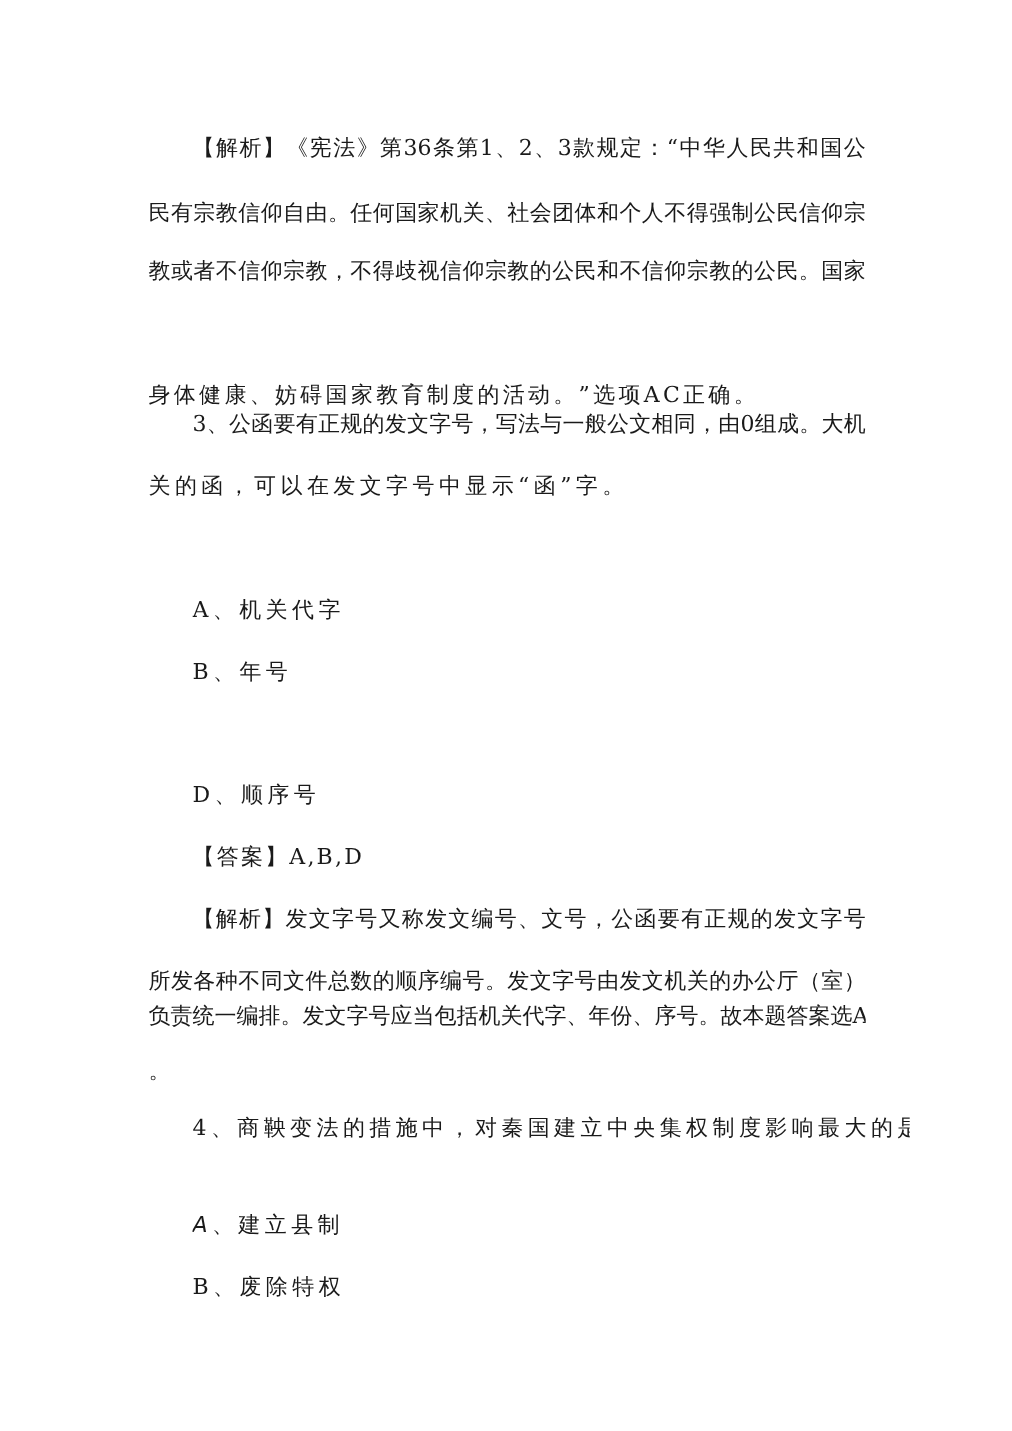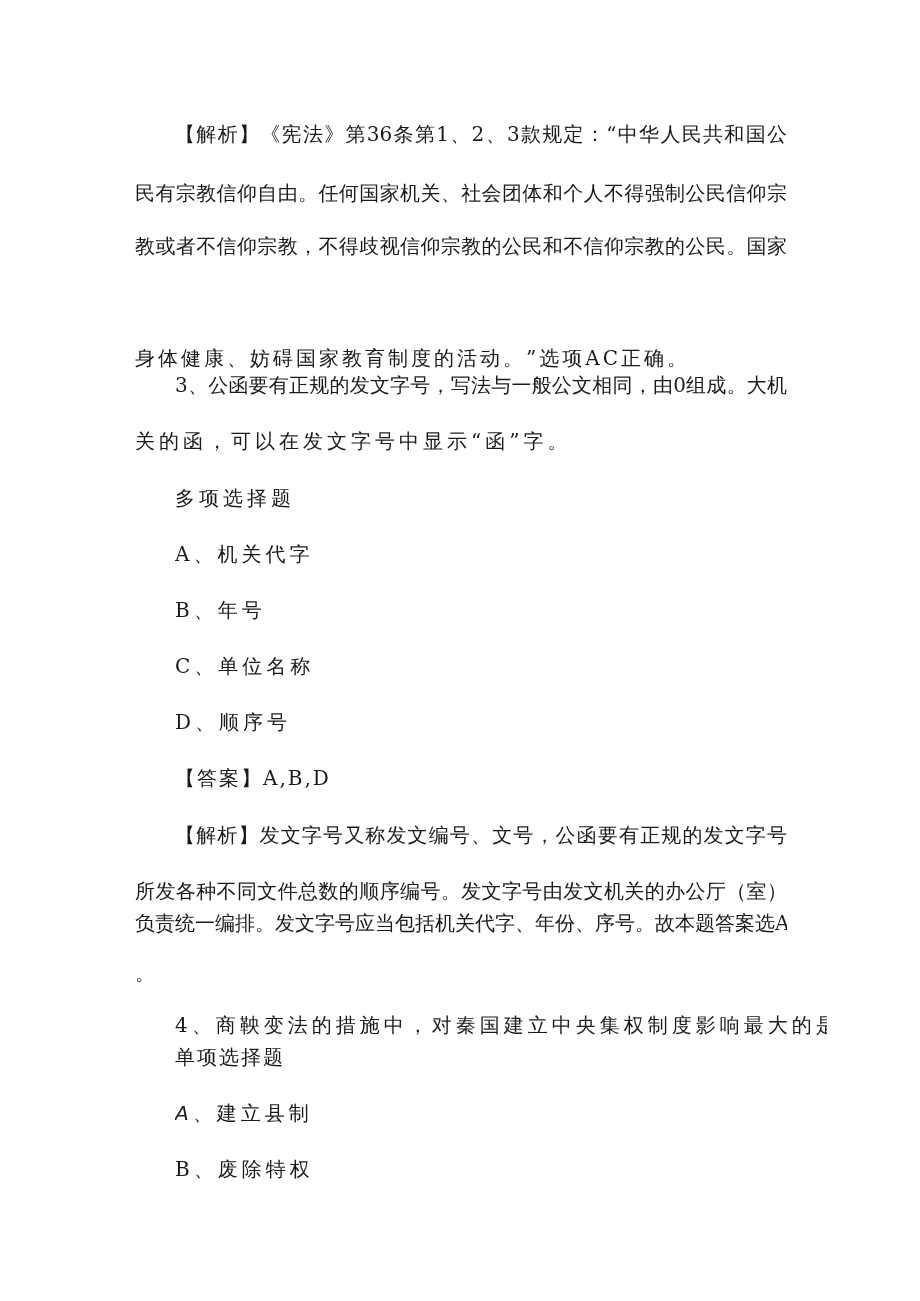--- a/index.html
+++ b/index.html
@@ -51,33 +51,30 @@
 <div class="page">
 
   <div class="line indent justify" style="top:121px;">【解析】《宪法》第36条第1、2、3款规定：“中华人民共和国公</div>
   <div class="line justify" style="top:180px;">民有宗教信仰自由。任何国家机关、社会团体和个人不得强制公民信仰宗</div>
   <div class="line justify" style="top:233px;">教或者不信仰宗教，不得歧视信仰宗教的公民和不信仰宗教的公民。国家</div>
   <div class="line" style="top:345px; letter-spacing:3px;">身体健康、妨碍国家教育制度的活动。”选项AC正确。</div>
 
   <div class="line indent justify" style="top:372px;">3、公函要有正规的发文字号，写法与一般公文相同，由0组成。大机</div>
   <div class="line" style="top:428px; letter-spacing:4px;">关的函，可以在发文字号中显示“函”字。</div>
 
-  <div class="line opt" style="top:485px; letter-spacing:4px;">多项选择题</div>
 
   <div class="line opt" style="top:541px; letter-spacing:4px;">A、机关代字</div>
   <div class="line opt" style="top:597px; letter-spacing:4px;">B、年号</div>
-  <div class="line opt" style="top:653px; letter-spacing:4px;">C、单位名称</div>
   <div class="line opt" style="top:709px; letter-spacing:4px;">D、顺序号</div>
 
   <div class="line opt" style="top:765px; letter-spacing:2px;">【答案】A,B,D</div>
 
   <div class="line indent justify" style="top:822px;">【解析】发文字号又称发文编号、文号，公函要有正规的发文字号</div>
   <div class="line justify" style="top:878px;">所发各种不同文件总数的顺序编号。发文字号由发文机关的办公厅（室）</div>
   <div class="line justify" style="top:910px; letter-spacing:0;">负责统一编排。发文字号应当包括机关代字、年份、序号。故本题答案选ABD</div>
   <div class="line" style="top:960px;">。</div>
 
   <div class="line opt" style="top:1012px; letter-spacing:4px;">4、商鞅变法的措施中，对秦国建立中央集权制度影响最大的是</div>
-  <div class="line opt" style="top:1044px; letter-spacing:2px;">单项选择题</div>
 
   <div class="line opt" style="top:1100px; letter-spacing:4px;"><span class="italic-letter">A</span><span>、建立县制</span></div>
   <div class="line opt" style="top:1156px; letter-spacing:4px;">B、废除特权</div>
 
 </div>
 
 </body></html>

